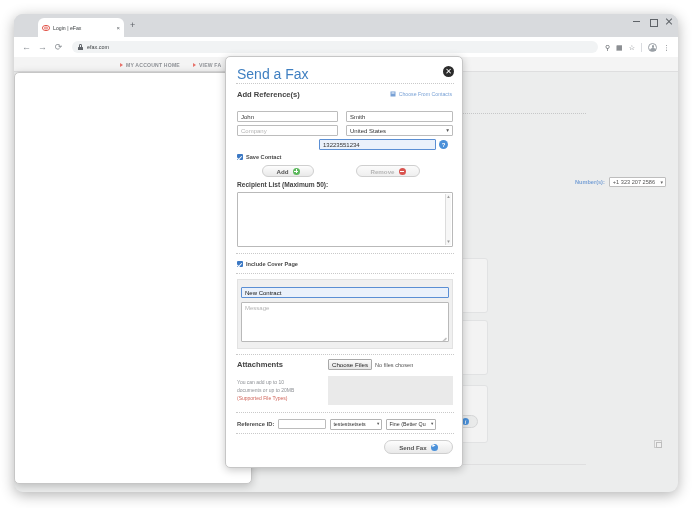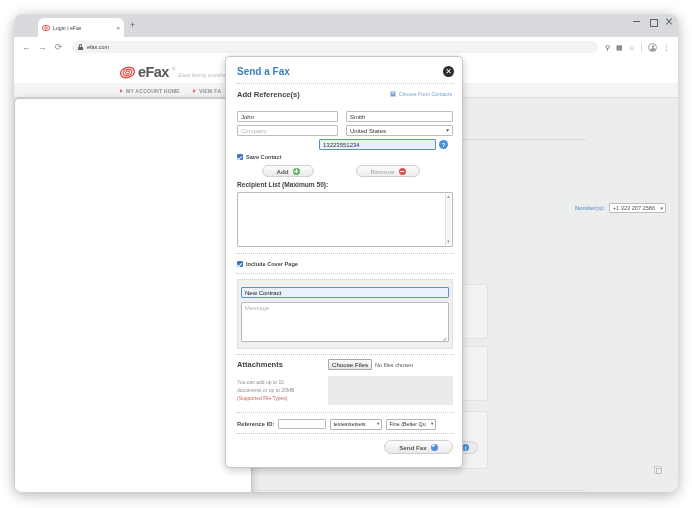--- a/index.html
+++ b/index.html
@@ -305,21 +305,21 @@
     position: absolute;
     left: 225px; top: 56px;
     width: 238px; height: 412px;
     background: #ffffff;
     border: 1px solid #c6c6c6;
     border-radius: 5px;
     box-shadow: 0 2px 9px rgba(0,0,0,0.22);
   }
   .modal-title {
     position: absolute; left: 11px; top: 9px;
-    font-size: 10px; font-weight: bold; color: #3f7fc1;
+    font-size: 14px; font-weight: normal; color: #3f7fc1;
   }
   .modal-close {
     position: absolute; right: 8px; top: 9px;
     width: 11px; height: 11px; border-radius: 50%;
     background: #2b2b2b;
     display: flex; align-items: center; justify-content: center;
   }
   .modal-close span {
     color: #ffffff; font-size: 8px; line-height: 1;
     font-family: "DejaVu Sans", sans-serif;
@@ -518,34 +518,20 @@
         <span class="tb-ic">▦</span>
         <span class="tb-ic">☆</span>
         <span class="tb-div"></span>
         <span class="avatar-mini"></span>
         <span class="tb-ic">⋮</span>
       </div>
     </div>
 
     <div class="viewport">
 
-      <div class="site-header">
-        <div class="logo">
-          <span class="logo-swirl">
-            <svg width="15" height="15" viewBox="0 0 15 15">
-              <ellipse cx="7.5" cy="7.5" rx="7" ry="5" fill="none" stroke="#e2574c" stroke-width="1.5" transform="rotate(-15 7.5 7.5)"></ellipse>
-              <ellipse cx="7.5" cy="7.5" rx="4.4" ry="3" fill="none" stroke="#e2574c" stroke-width="1.3" transform="rotate(-15 7.5 7.5)"></ellipse>
-              <ellipse cx="7.5" cy="7.5" rx="2" ry="1.3" fill="none" stroke="#e2574c" stroke-width="1.1" transform="rotate(-15 7.5 7.5)"></ellipse>
-            </svg>
-          </span>
-          <span class="logo-text">eFax</span>
-          <span class="logo-star">®</span>
-          <span class="logo-tag">Easy faxing anywhere.</span>
-        </div>
-      </div>
 
       <div class="navbar">
         <div class="nav-inner">
           <div class="nav-item">
             <span class="nav-arrow"></span>
             <span>MY ACCOUNT HOME</span>
           </div>
           <div class="nav-item">
             <span class="nav-arrow"></span>
             <span>VIEW FA</span>

